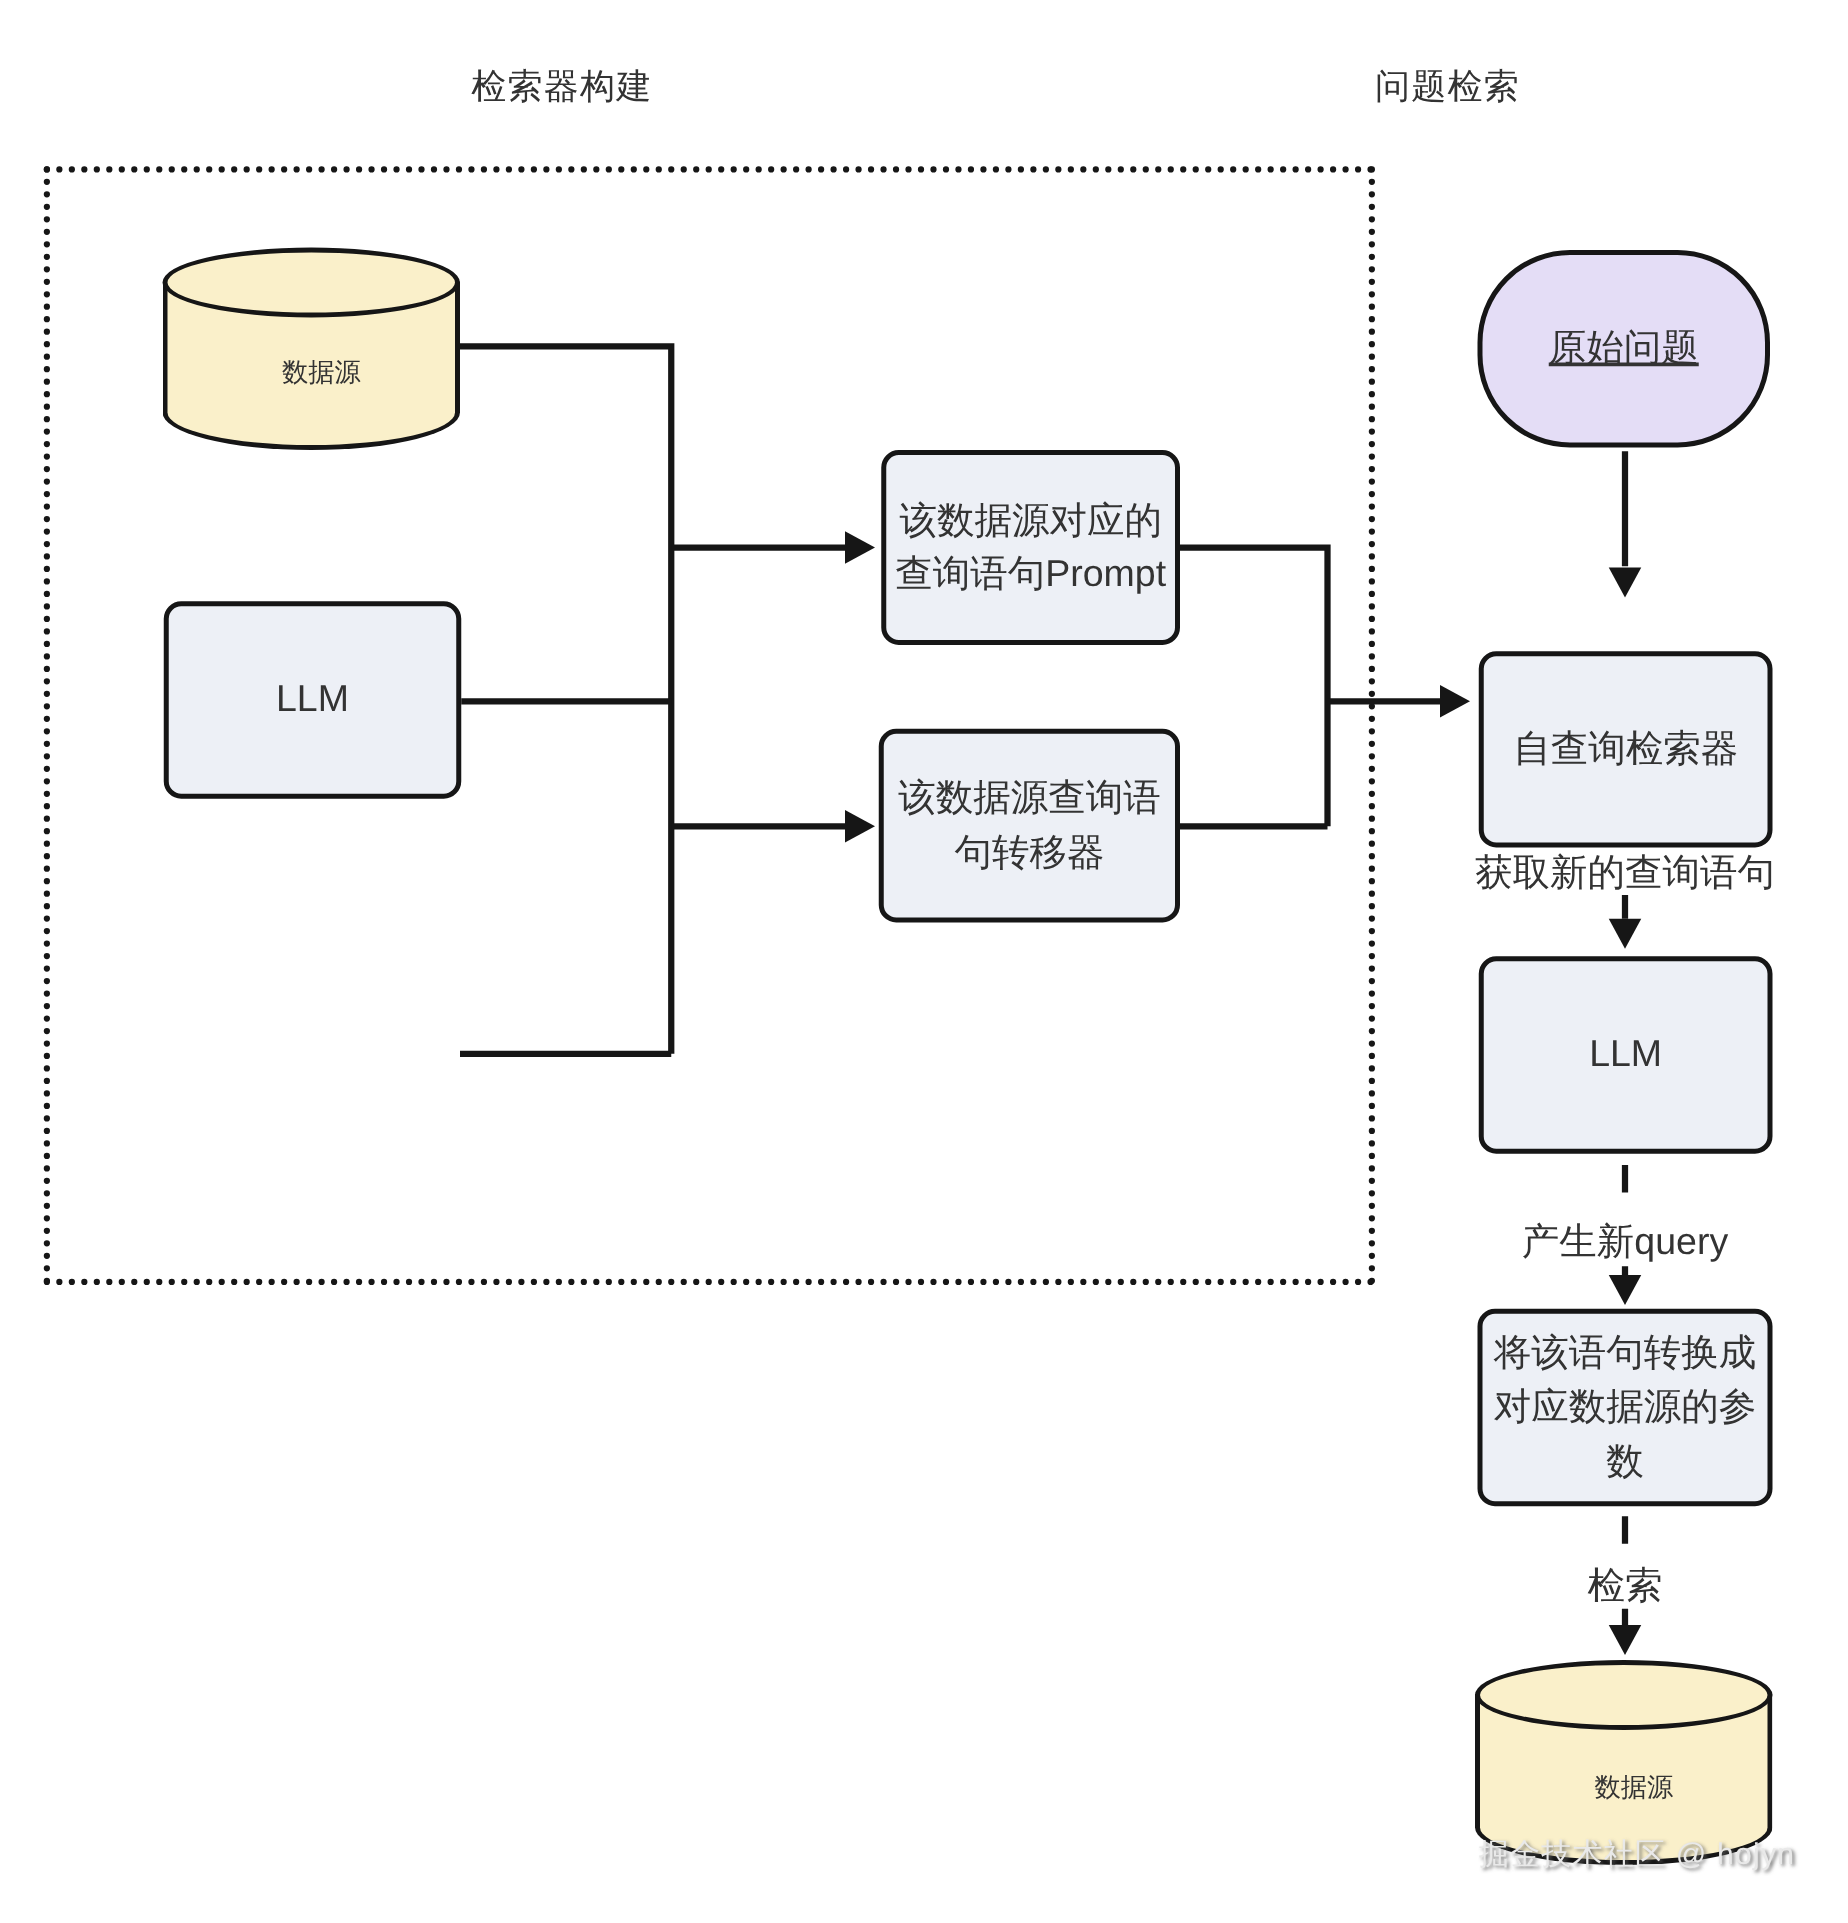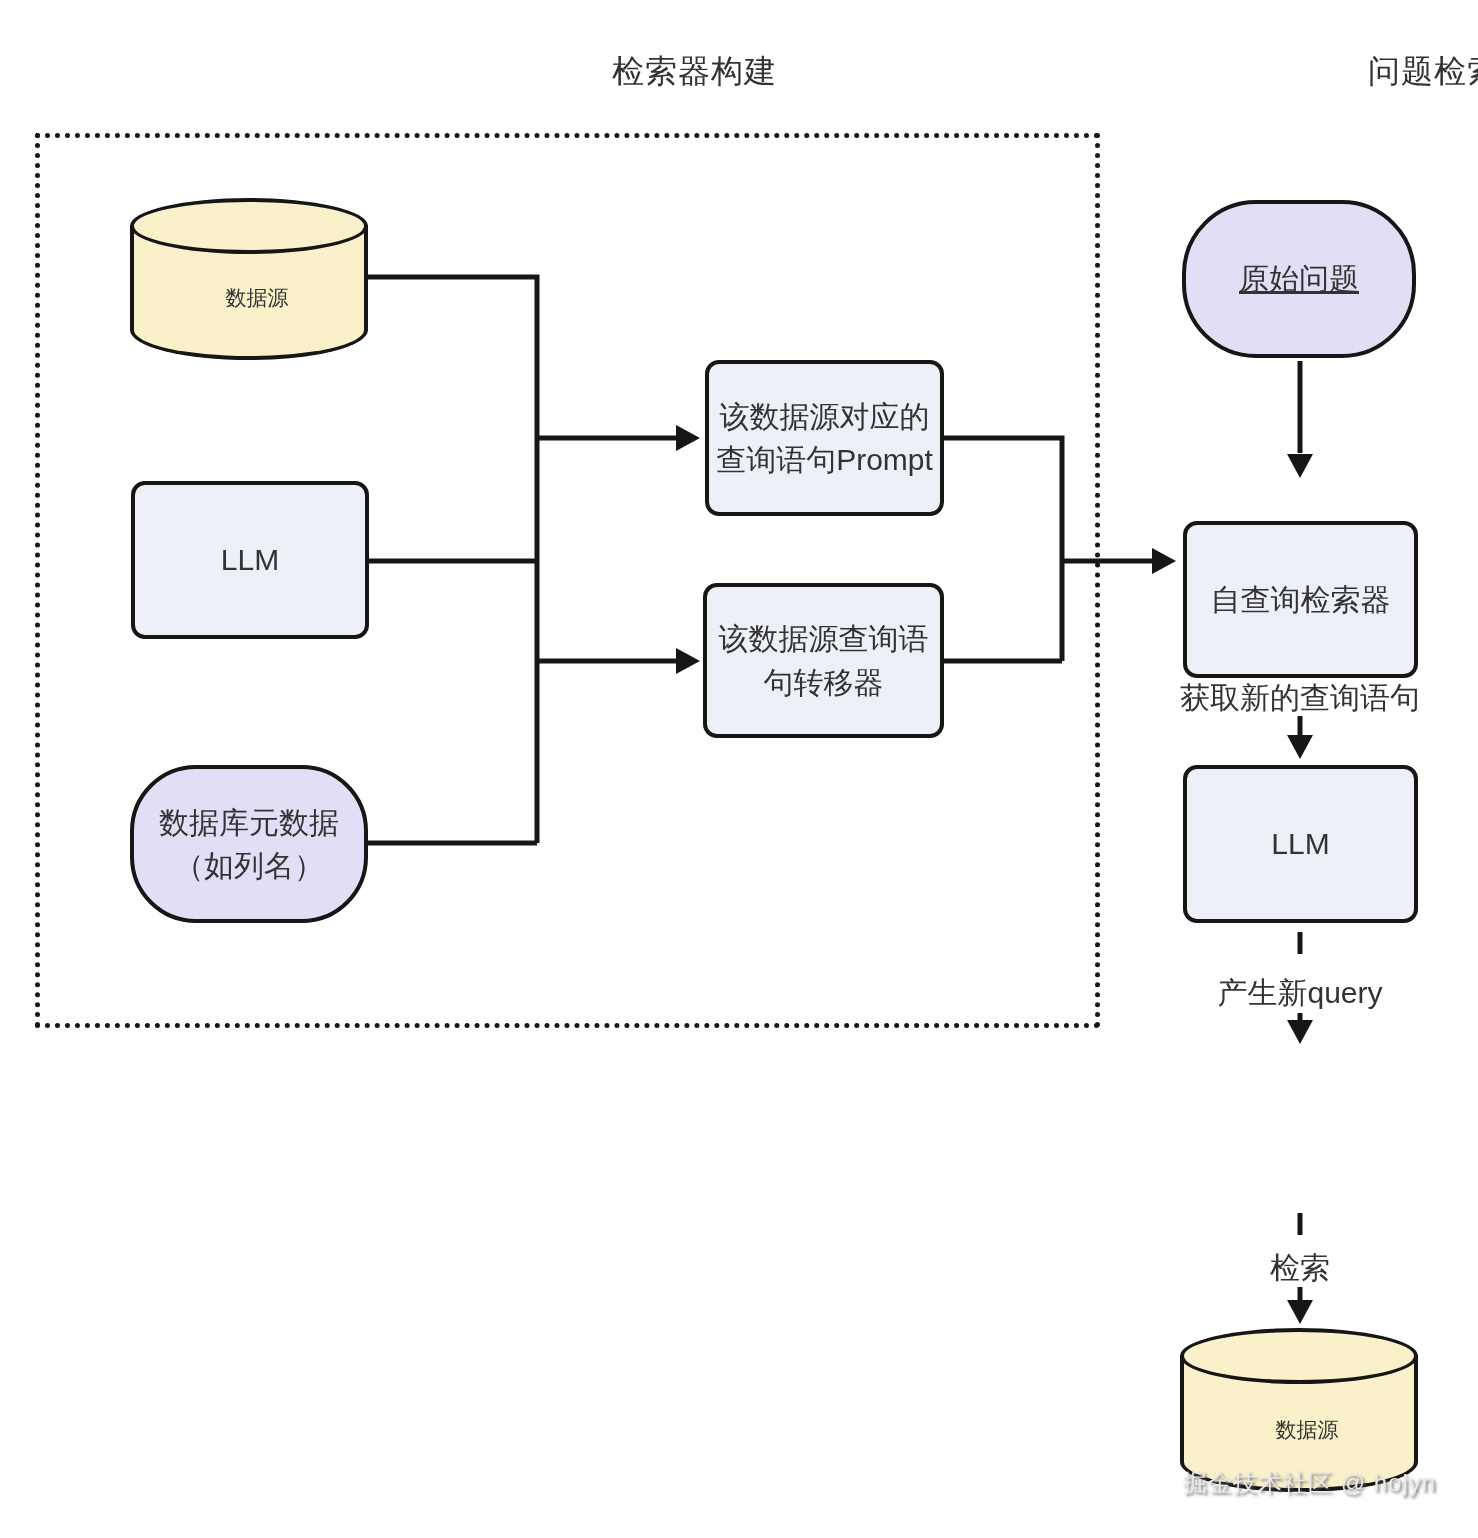--- a/index.html
+++ b/index.html
@@ -15,22 +15,22 @@
   body{font-family:"Liberation Sans","DejaVu Sans",sans-serif;color:var(--text);}
   .canvas{
     position:relative;
     width:1478px;height:1538px;
     background:#ffffff;
     overflow:hidden;
   }
   .section-title{
     position:absolute;
     width:400px;
-    text-align:right;
-    font-size:32px;
+    text-align:left;
+    font-size:28px;
     font-weight:400;
     color:var(--text);
     letter-spacing:1px;
   }
   .dotted-box{
     position:absolute;
     left:35px;top:133px;
     width:1065px;height:895px;
     border:5px dotted var(--line);
   }
@@ -162,23 +162,20 @@
   <div class="cylinder" style="left:130px;top:198px;width:238px;height:162px;">
     <div class="cyl-top"></div>
     <div class="cyl-body"></div>
     <div class="cyl-label">数据源</div>
   </div>
 
   <div class="node box" style="left:131px;top:481px;width:238px;height:158px;">
     <span class="node-text">LLM</span>
   </div>
 
-  <div class="node pill" style="left:130px;top:765px;width:238px;height:158px;border-radius:66px;">
-    <span class="node-text" style="width:196px;">数据库元数据（如列名）</span>
-  </div>
 
   <div class="node box" style="left:705px;top:360px;width:239px;height:156px;">
     <span class="node-text" style="width:226px;">该数据源对应的查询语句Prompt</span>
   </div>
 
   <div class="node box" style="left:703px;top:583px;width:241px;height:155px;">
     <span class="node-text" style="width:226px;">该数据源查询语句转移器</span>
   </div>
 
   <div class="node pill" style="left:1182px;top:200px;width:234px;height:158px;border-radius:74px;text-decoration:underline;">
@@ -190,20 +187,23 @@
   </div>
 
   <div class="edge-label" style="left:1100px;top:678px;">获取新的查询语句</div>
 
   <div class="node box" style="left:1183px;top:765px;width:235px;height:158px;">
     <span class="node-text">LLM</span>
   </div>
 
   <div class="edge-label" style="left:1100px;top:973px;">产生新query</div>
 
+  <div class="node box" style="left:1182px;top:1047px;width:236px;height:158px;">
+    <span class="node-text" style="width:226px;">将该语句转换成对应数据源的参数</span>
+  </div>
 
   <div class="edge-label" style="left:1100px;top:1248px;">检索</div>
 
   <div class="cylinder" style="left:1180px;top:1328px;width:238px;height:164px;">
     <div class="cyl-top"></div>
     <div class="cyl-body"></div>
     <div class="cyl-label">数据源</div>
   </div>
 
   <div class="watermark">掘金技术社区 @ hojyn</div>

